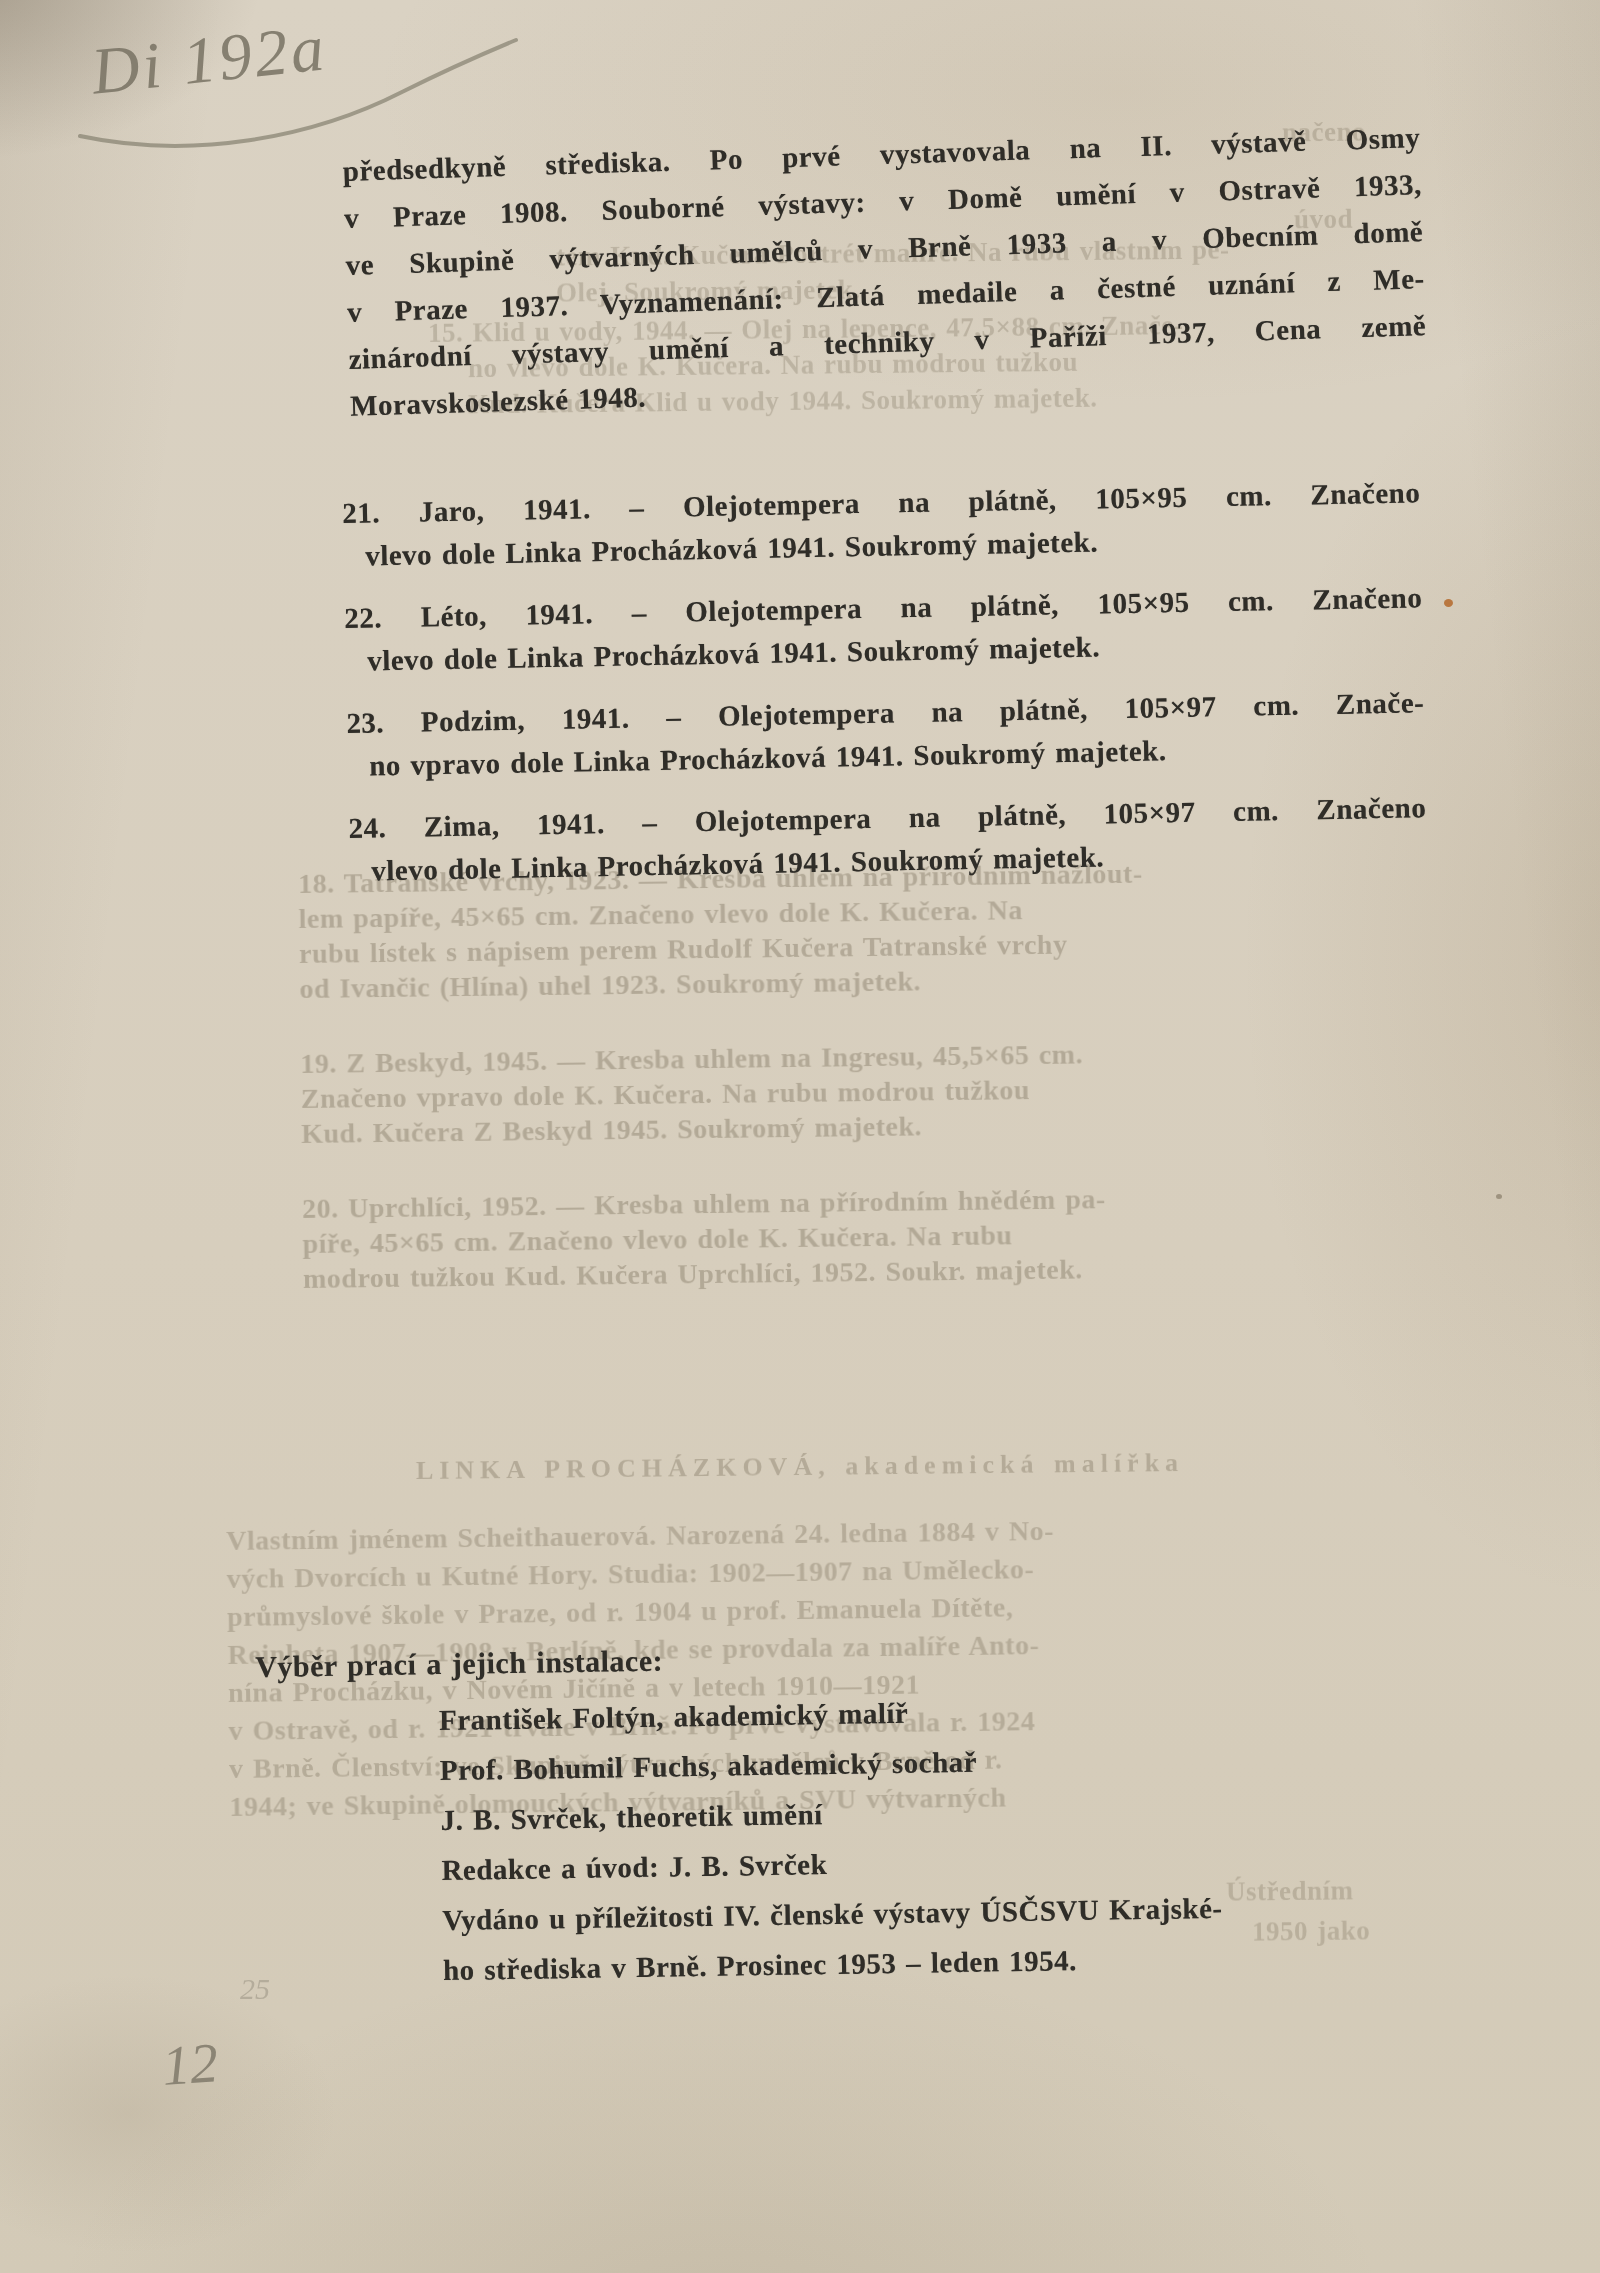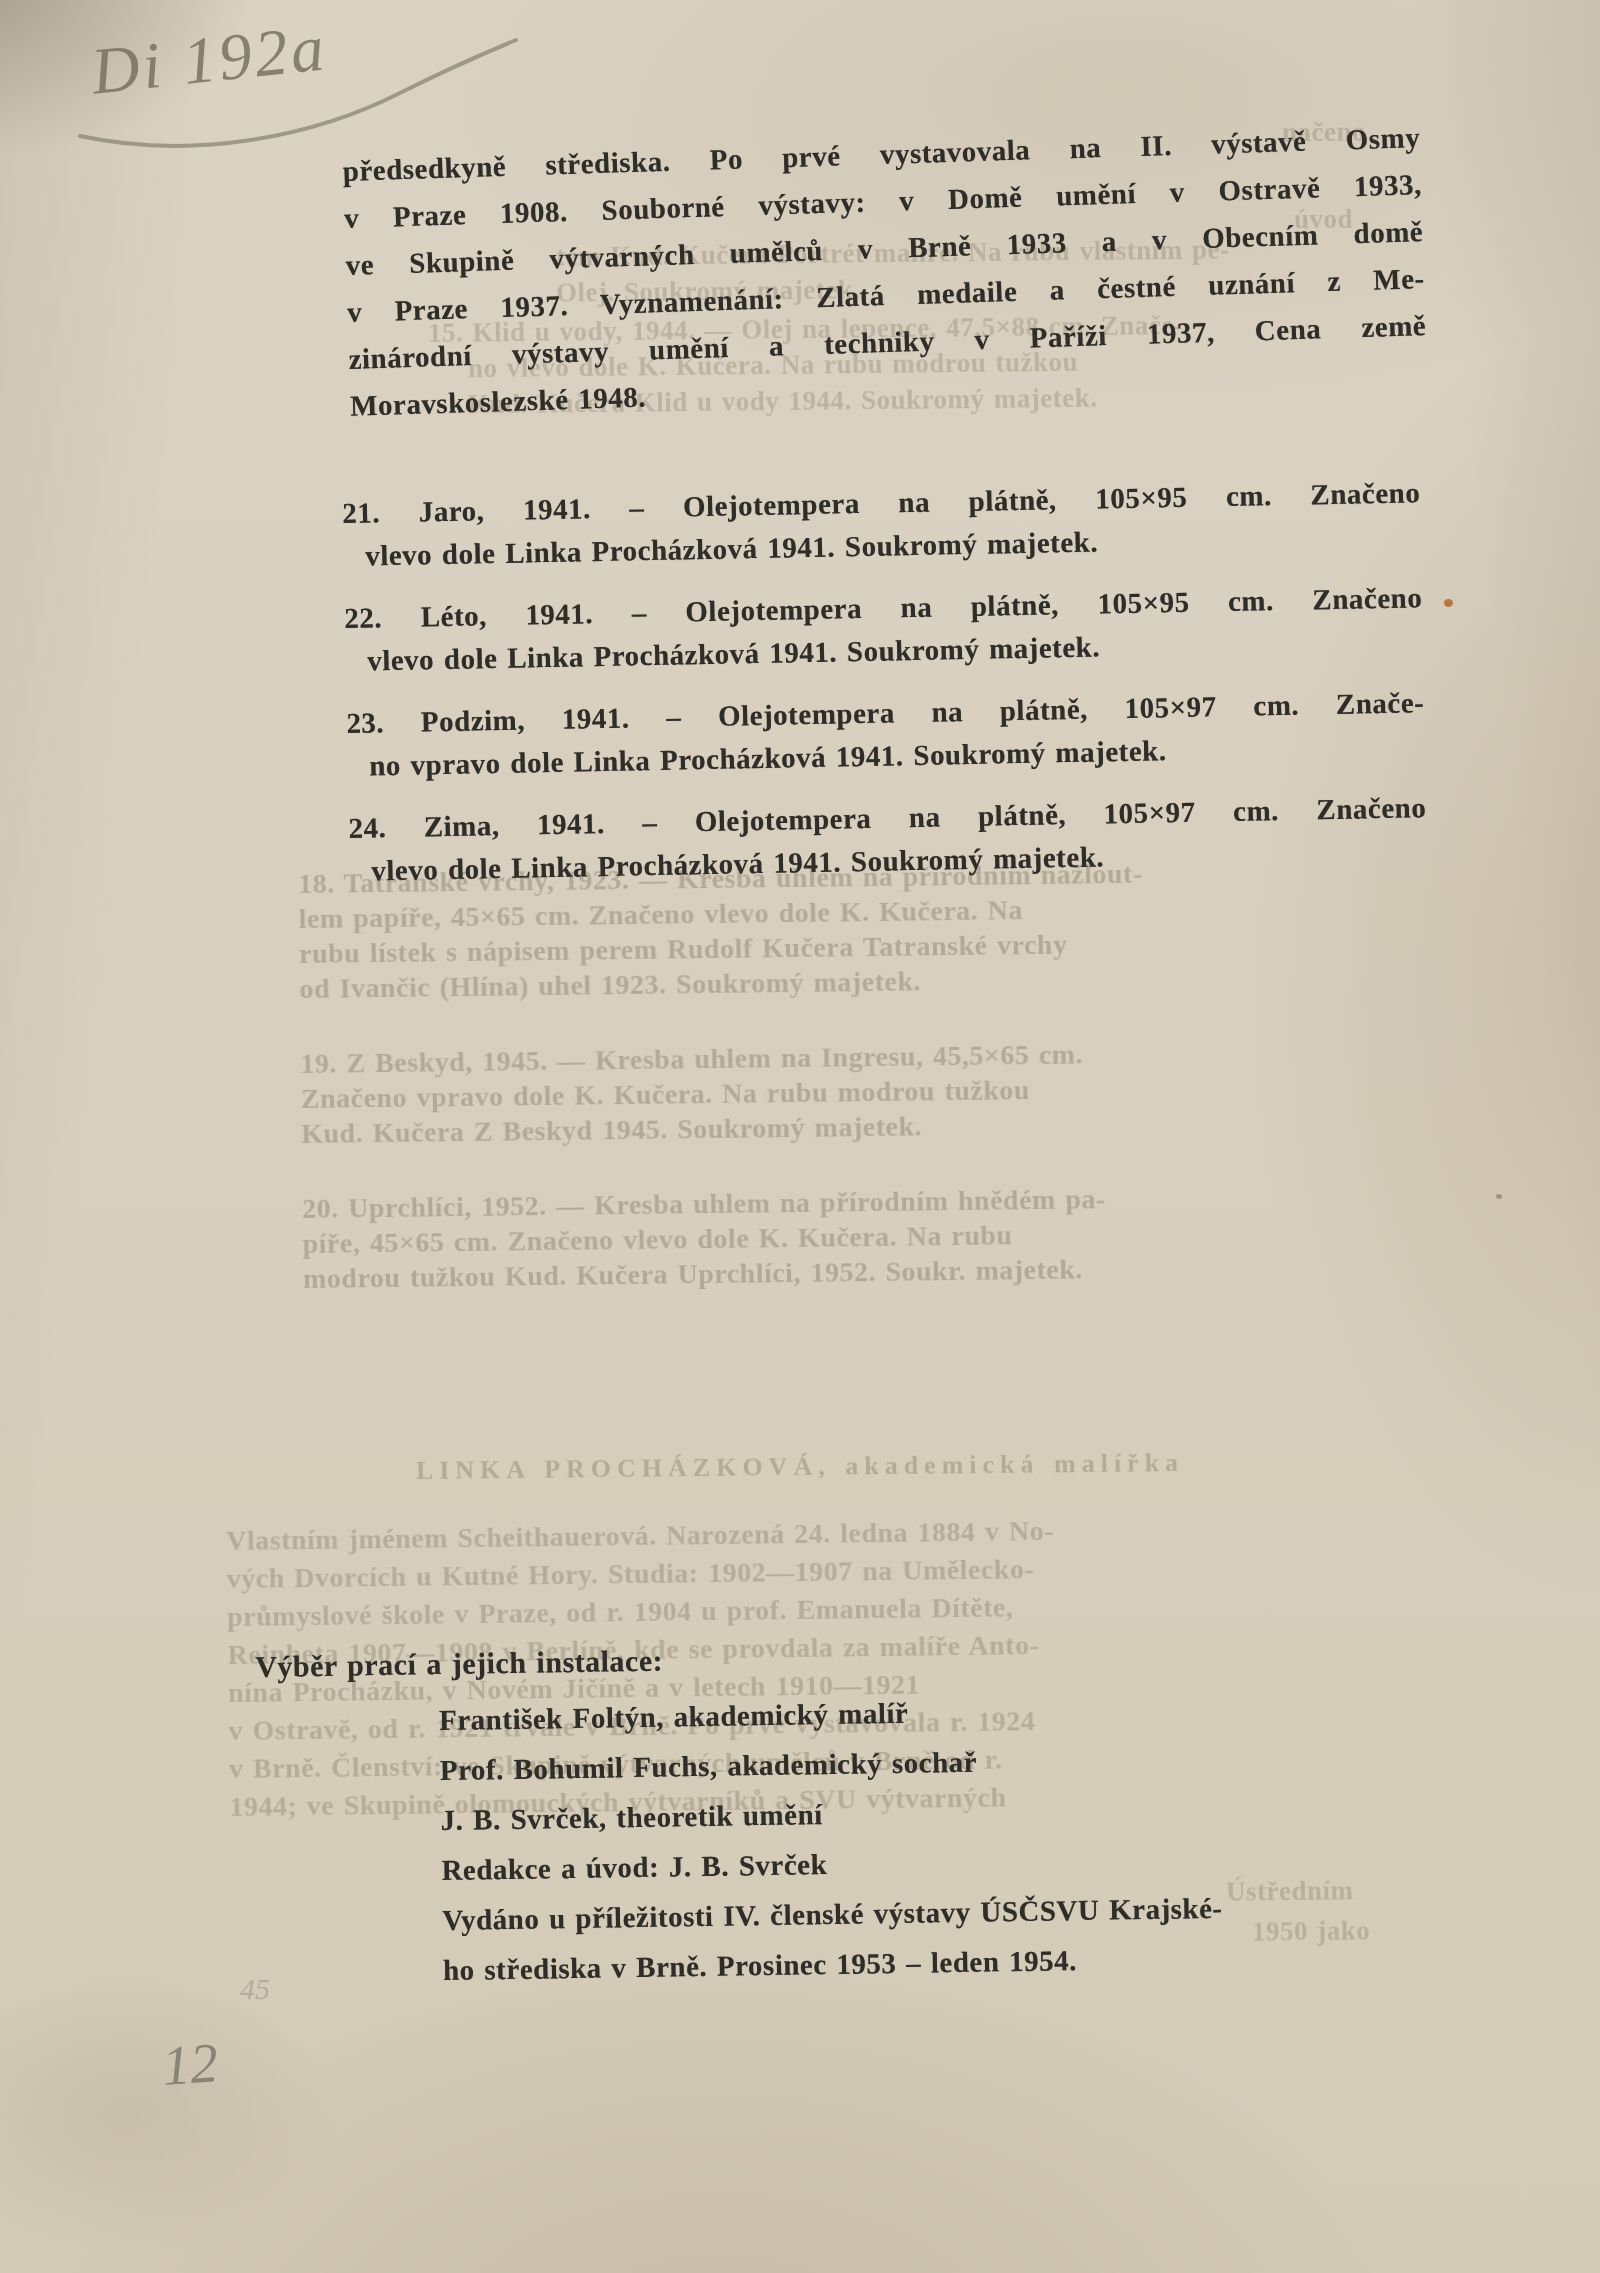--- a/index.html
+++ b/index.html
@@ -256,19 +256,19 @@
           <div class="cline">ho střediska v Brně. Prosinec 1953 – leden 1954.</div>
         </div>
     </div>
 
   </div>
 
   <div class="hw hw-top">Di 192a</div>
   <svg class="hw-flourish" viewBox="0 0 460 130" xmlns="http://www.w3.org/2000/svg">
     <path d="M 8 104 C 120 128, 240 106, 330 60 C 362 44, 396 28, 444 8" fill="none" stroke="#85806f" stroke-width="4" stroke-linecap="round" opacity="0.7"></path>
   </svg>
-  <div class="hw hw-faint">45</div>
+  <div class="hw hw-faint">25</div>
   <div class="hw hw-bottom">12</div>
 
   <div class="speck speck-orange"></div>
   <div class="speck speck-dark"></div>
 
 </div>
 
 </body></html>

